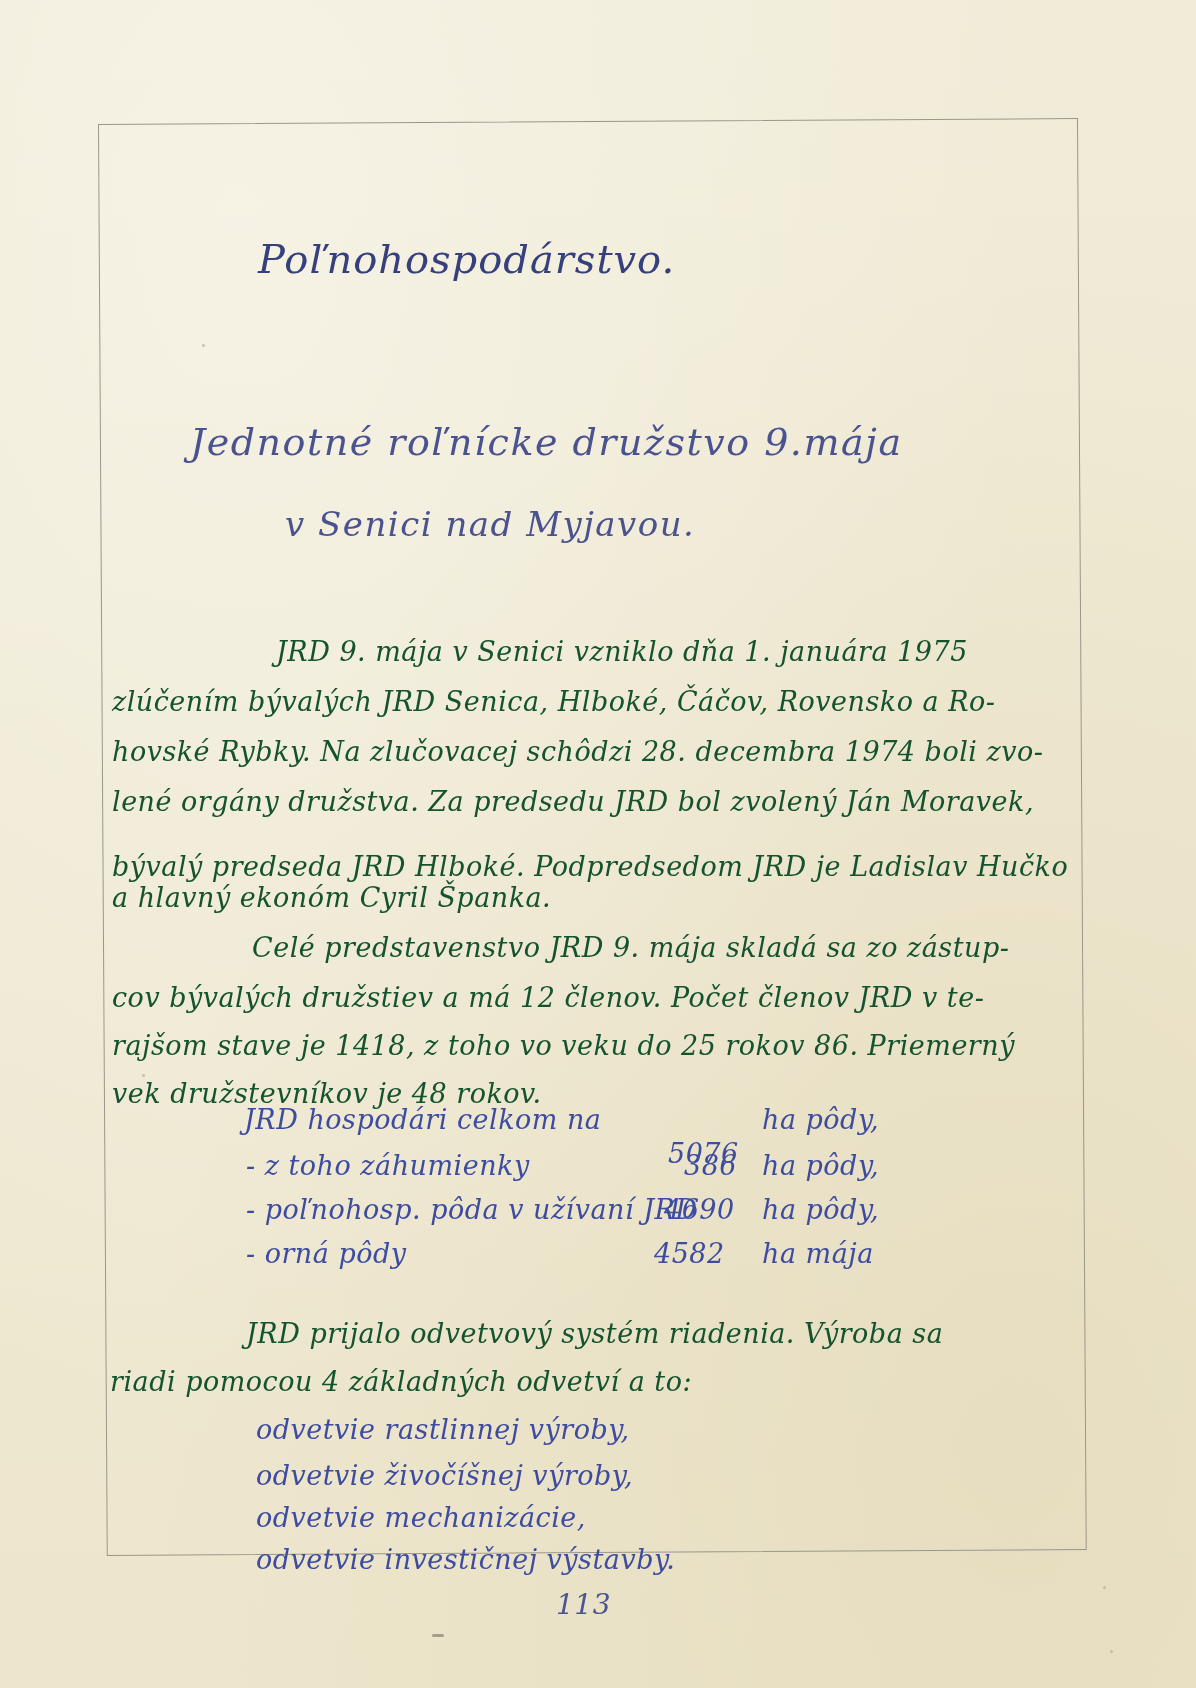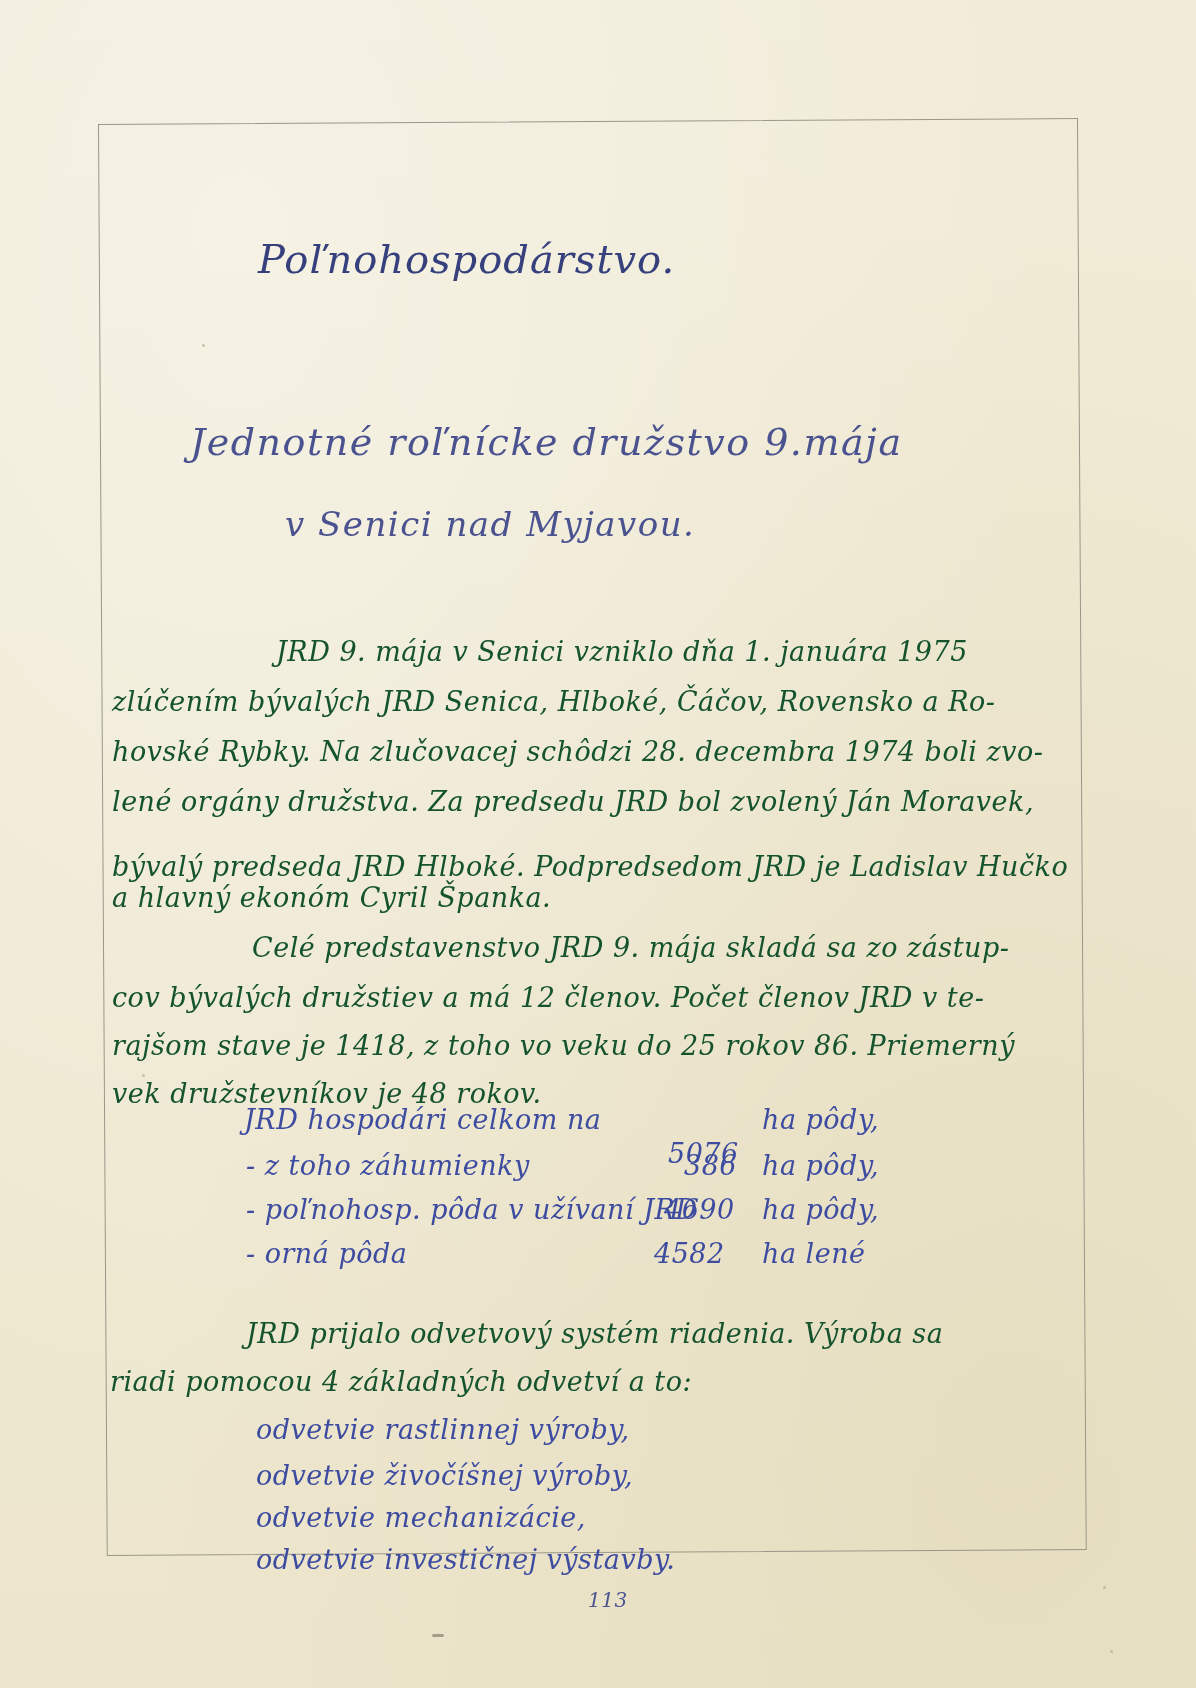--- a/index.html
+++ b/index.html
@@ -64,23 +64,23 @@
       color: #14532d;
     }
     .list-line {
       font-size: 27px;
       color: #3d4ca0;
     }
     .num {
       font-style: italic;
     }
     .page-number {
-      left: 588px;
+      left: 556px;
       top: 1588px;
-      font-size: 20px;
+      font-size: 28px;
       color: #4c5590;
     }
     .speck {
       position: absolute;
       width: 3px;
       height: 3px;
       border-radius: 50%;
       background: #b8ac8c;
       opacity: 0.7;
     }
@@ -120,23 +120,23 @@
     <span class="ink list-line" style="left:246px; top:1150px;">- z toho záhumienky</span>
     <span class="ink list-line num" style="left:684px; top:1150px;">386</span>
     <span class="ink list-line" style="left:762px; top:1150px;">ha pôdy,</span>
   </div>
   <div>
     <span class="ink list-line" style="left:246px; top:1194px;">- poľnohosp. pôda v užívaní JRD</span>
     <span class="ink list-line num" style="left:664px; top:1194px;">4690</span>
     <span class="ink list-line" style="left:762px; top:1194px;">ha pôdy,</span>
   </div>
   <div>
-    <span class="ink list-line" style="left:246px; top:1238px;">- orná pôda</span>
+    <span class="ink list-line" style="left:246px; top:1238px;">- orná pôdy</span>
     <span class="ink list-line num" style="left:654px; top:1238px;">4582</span>
-    <span class="ink list-line" style="left:762px; top:1238px;">ha lené</span>
+    <span class="ink list-line" style="left:762px; top:1238px;">ha mája</span>
   </div>
 </div>
 
 <div>
   <div class="ink body-line" style="left:246px; top:1318px;">JRD prijalo odvetvový systém riadenia. Výroba sa</div>
   <div class="ink body-line" style="left:110px; top:1366px;">riadi pomocou 4 základných odvetví a to:</div>
 </div>
 
 <div>
   <div class="ink list-line" style="left:256px; top:1414px;">odvetvie rastlinnej výroby,</div>

